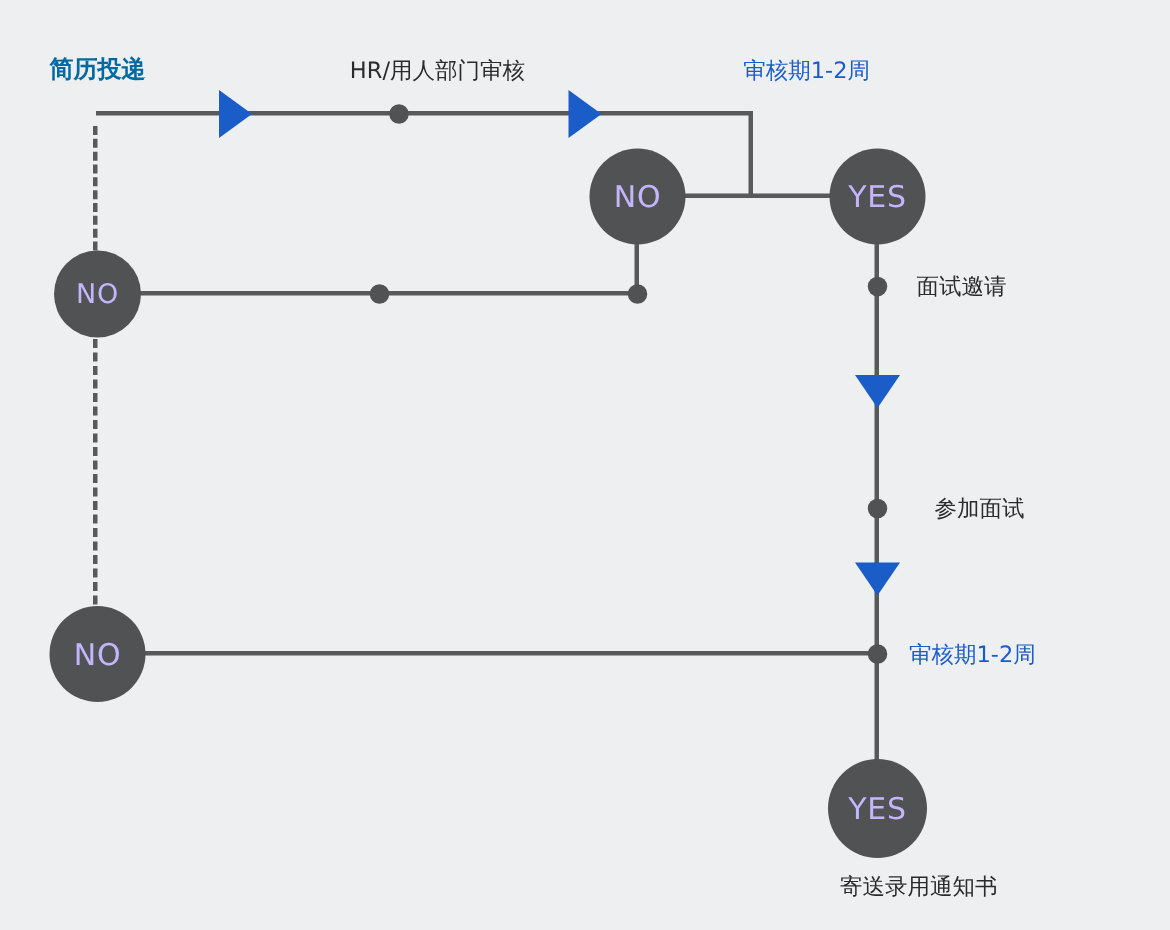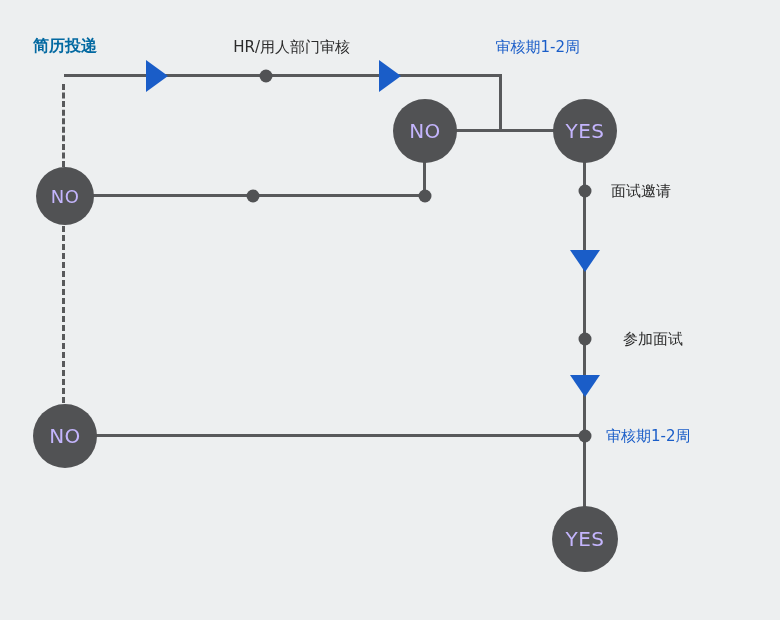--- a/index.html
+++ b/index.html
@@ -80,14 +80,15 @@
   <div class="circle" style="left:65px;top:196px;width:58px;height:58px;font-size:18px;">NO</div>
   <div class="circle" style="left:65px;top:436px;width:64px;height:64px;">NO</div>
   <div class="circle" style="left:585px;top:539px;width:66px;height:66px;">YES</div>
 
   <div class="lbl lbl-bold" style="left:33px;top:36px;">简历投递</div>
   <div class="lbl lbl-center" style="left:190px;top:38px;">HR/用人部门审核</div>
   <div class="lbl lbl-blue lbl-center" style="left:420px;top:38px;">审核期1-2周</div>
   <div class="lbl" style="left:611px;top:182px;">面试邀请</div>
   <div class="lbl" style="left:623px;top:330px;">参加面试</div>
   <div class="lbl lbl-blue" style="left:606px;top:427px;">审核期1-2周</div>
+  <div class="lbl lbl-center" style="left:505px;top:582px;">寄送录用通知书</div>
 
 </div>
 
 </body></html>

